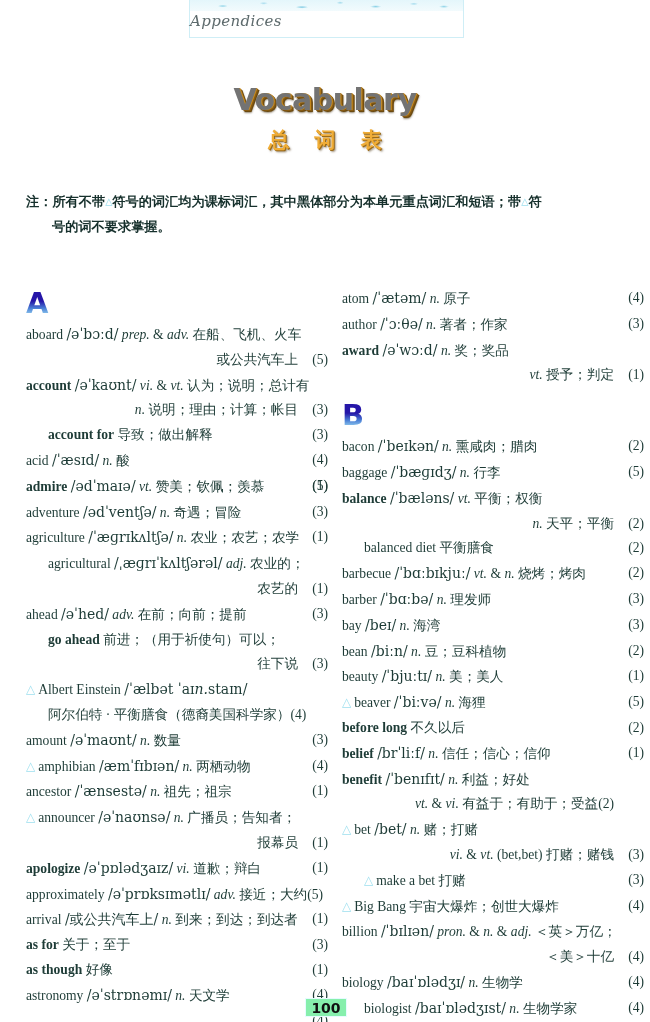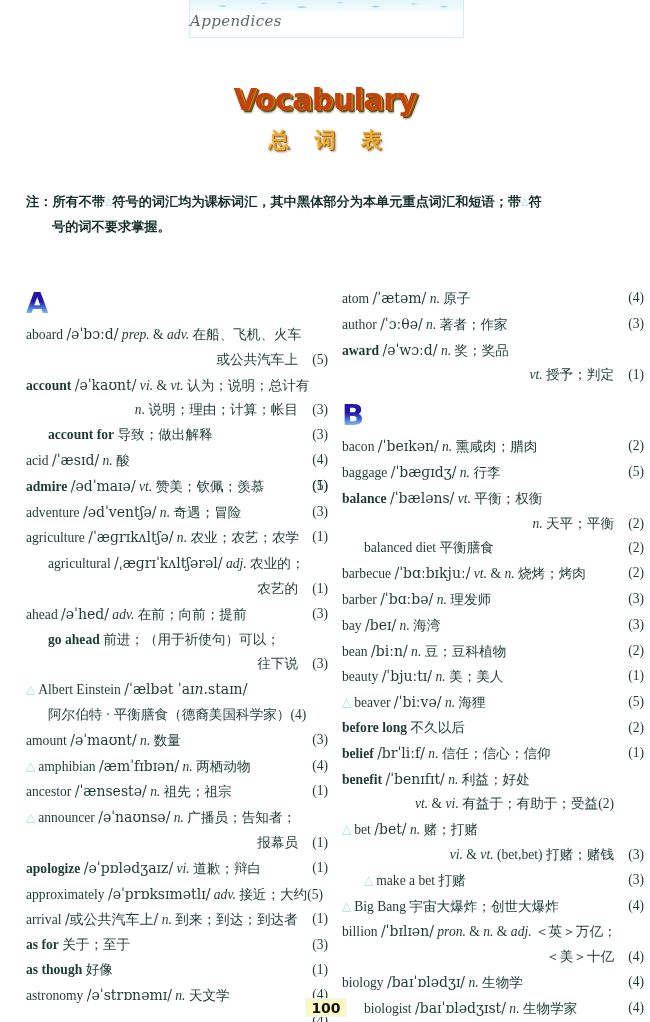--- a/index.html
+++ b/index.html
@@ -60,21 +60,21 @@
   .title-en {
     position: absolute;
     left: 0;
     top: 82px;
     width: 100%;
     text-align: center;
     font-family: "DejaVu Sans", sans-serif;
     font-weight: bold;
     font-size: 30px;
     letter-spacing: -0.5px;
-    color: #c2410c;
+    color: #737373;
     text-shadow:
        1px 0px 0 #c98c1f,
        2px 1px 0 #8a5c12,
        3px 2px 0 #6b4a10,
        3px 3px 2px rgba(60,40,8,0.55);
   }
   .title-cn {
     position: absolute;
     left: 0;
     top: 126px;
@@ -161,21 +161,21 @@
   }
   .ph { font-family: "DejaVu Serif", serif; font-size: 14px; }
 
   
   .pagenum {
     position: absolute;
     left: 305px;
     top: 998px;
     width: 42px;
     height: 19px;
-    background: #fef9c3;
+    background: #86efac;
     border: 1px solid #e6fbff;
     box-sizing: border-box;
     text-align: center;
     font-family: "DejaVu Sans", sans-serif;
     font-weight: bold;
     font-size: 14px;
     line-height: 18px;
     color: #111111;
   }
 </style>

